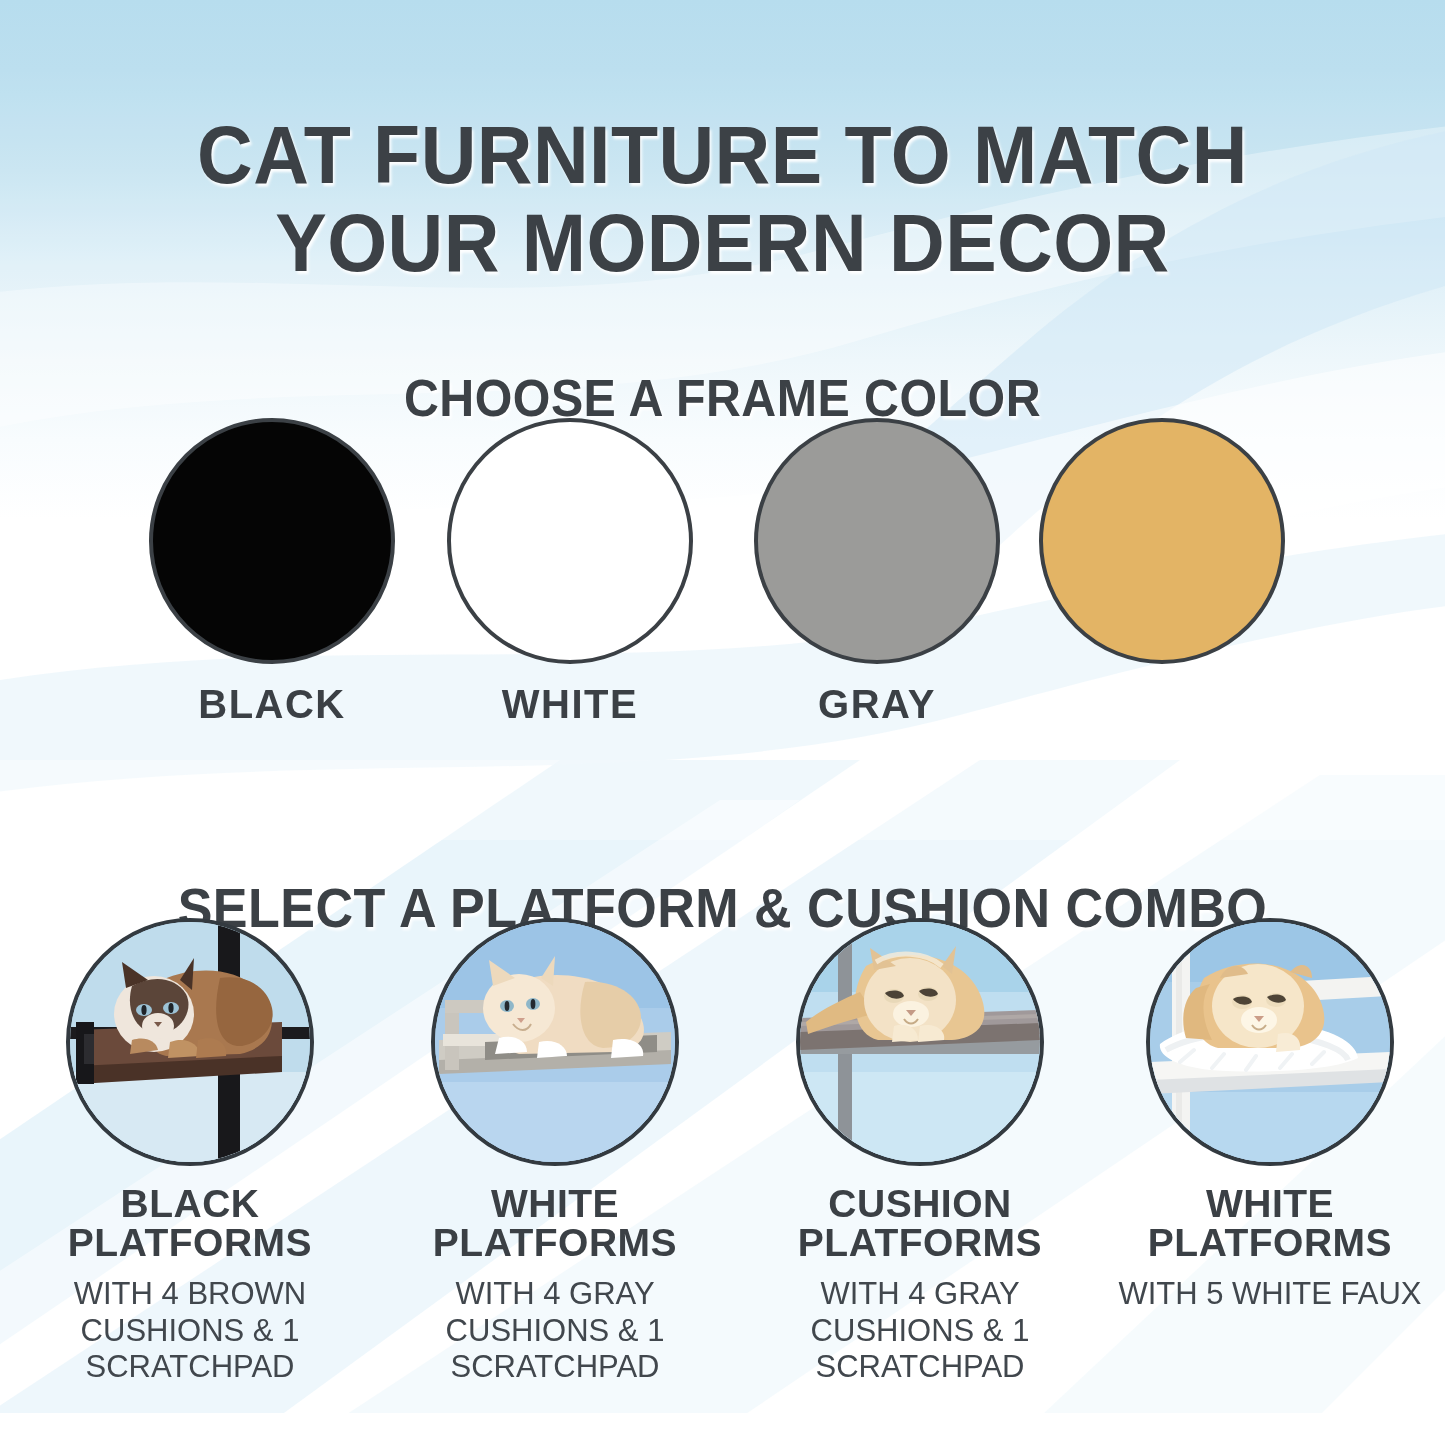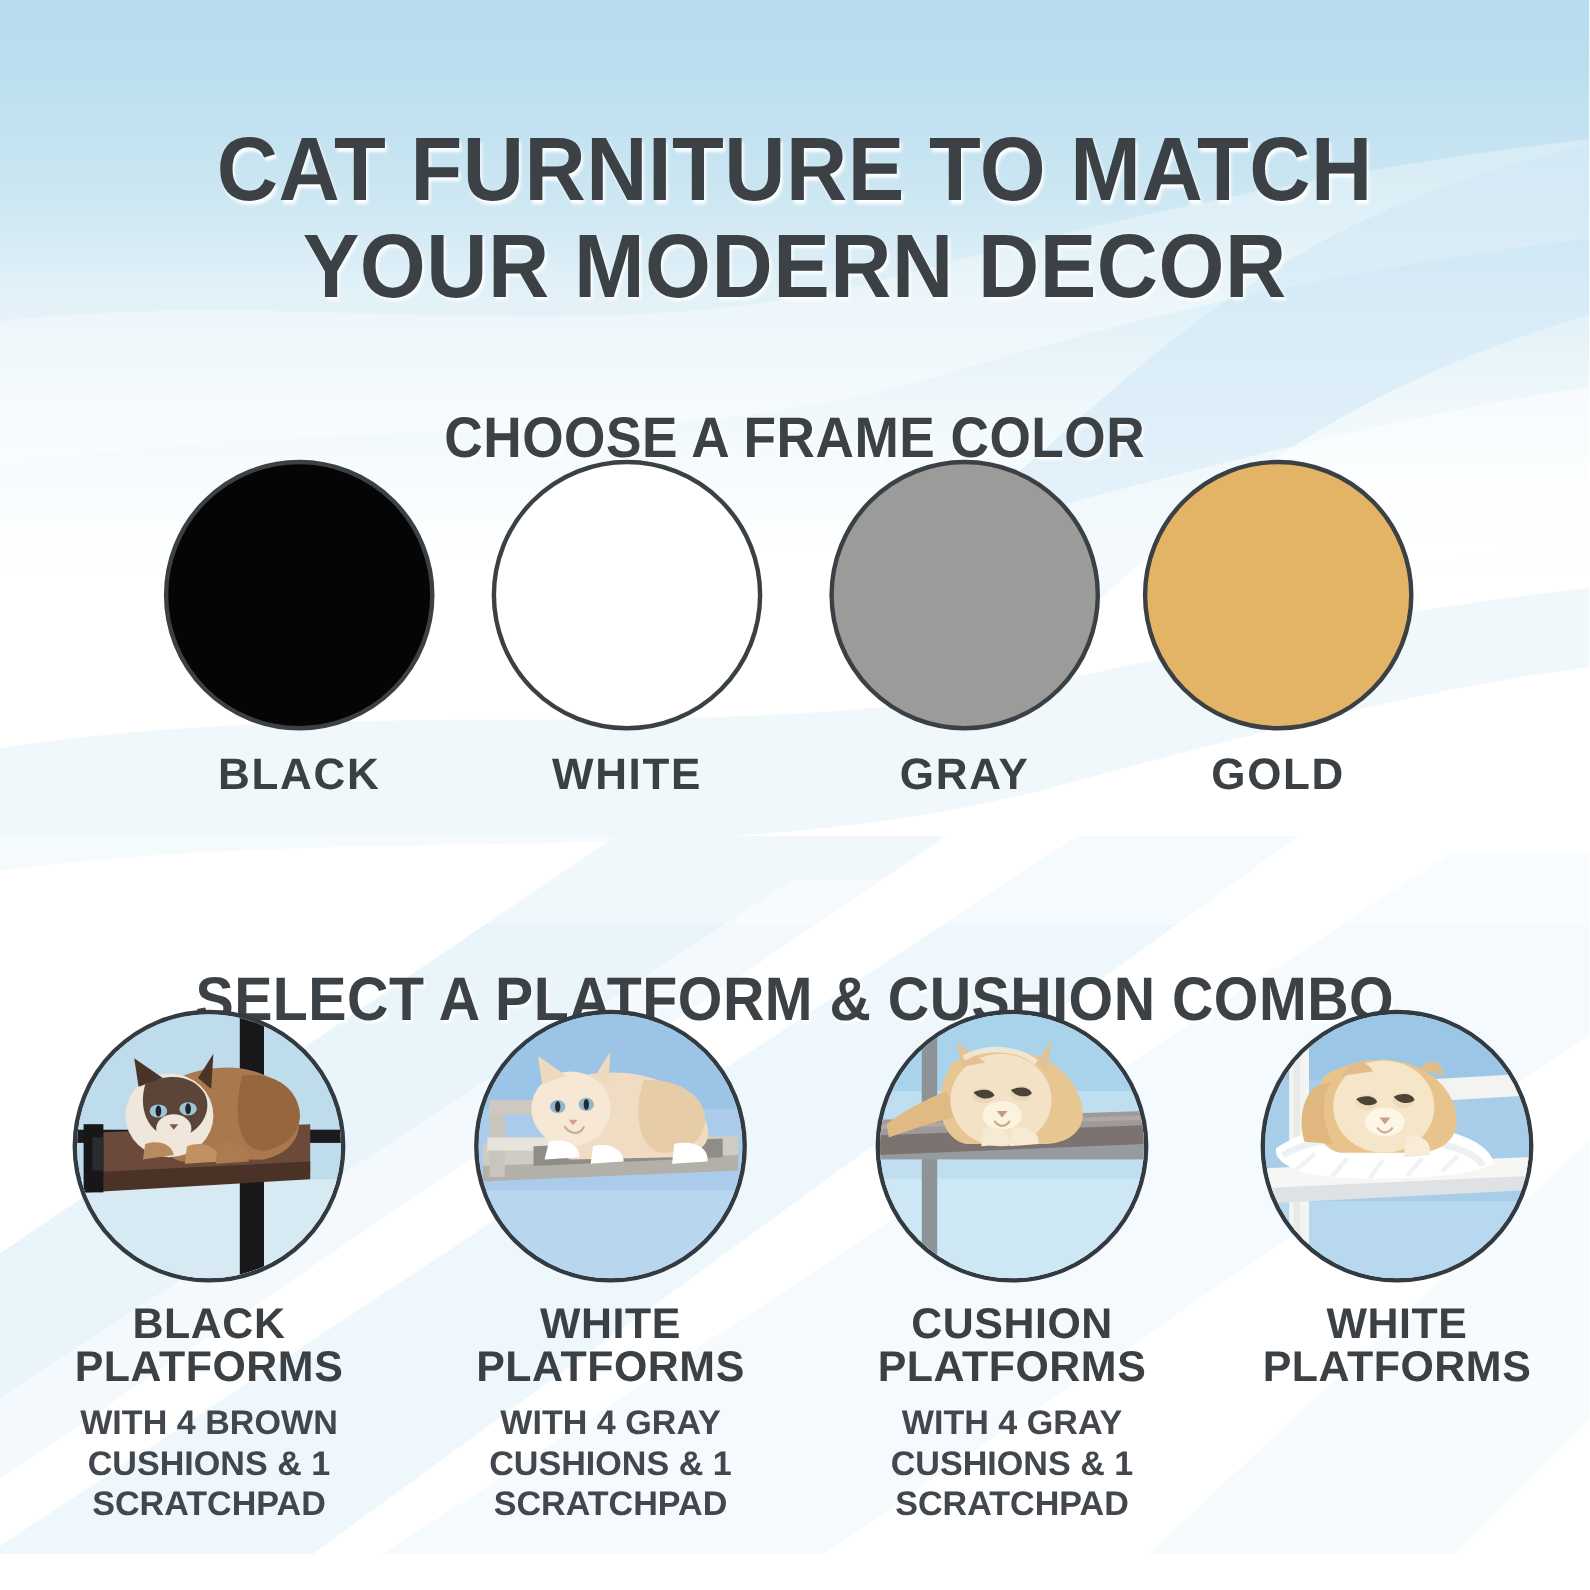--- a/index.html
+++ b/index.html
@@ -134,21 +134,21 @@
     font-size: 39px;
     font-weight: bold;
     line-height: 1.0;
     letter-spacing: 0.5px;
     color: #3b4045;
   }
   .combo-title .t2 { display: block; }
   .combo-sub {
     margin-top: 14px;
     font-size: 31px;
-    font-weight: bold;
+    font-weight: normal;
     line-height: 1.18;
     color: #41474d;
   }
   .combo-sub .s { display: block; }
 </style>
 </head>
 <body>
 
 <div id="poster">
 
@@ -196,21 +196,20 @@
     <div class="swatch-cell" style="left:425px">
       <div class="swatch-circle" style="background: rgb(255, 255, 255); border-color: rgb(59, 64, 69);"></div>
       <div class="swatch-label">WHITE</div>
     </div>
     <div class="swatch-cell" style="left:732px">
       <div class="swatch-circle" style="background: rgb(155, 155, 153); border-color: rgb(59, 64, 69);"></div>
       <div class="swatch-label">GRAY</div>
     </div>
     <div class="swatch-cell" style="left:1017px">
       <div class="swatch-circle" style="background: rgb(227, 180, 101); border-color: rgb(59, 64, 69);"></div>
-      <div class="swatch-label">GOLD</div>
     </div>
   </div>
 
   <h2 id="combo-heading" class="headline">SELECT A PLATFORM &amp; CUSHION COMBO</h2>
 
   <div id="combos">
 
     <div class="combo-cell" style="left:20px">
       <div class="combo-photo">
         <svg viewBox="0 0 240 240">
@@ -368,17 +367,18 @@
           <path d="M 104 94 L 114 94 L 109 100 Z" fill="#cb9d88"></path>
           <path d="M 102 103 C 106 109 112 109 116 103" stroke="#c9ae8a" stroke-width="2" fill="none"></path>
           <path d="M 128 112 C 142 108 152 116 150 128 L 126 130 Z" fill="#f8ecd6"></path>
         </svg>
       </div>
       <div class="combo-title">
         <span>WHITE</span>
         <span class="t2">PLATFORMS</span>
       </div>
       <div class="combo-sub">
+        <span class="s">WITH 5 WHITE FAUX</span>
       </div>
     </div>
 
   </div>
 </div>
 
 </body></html>

